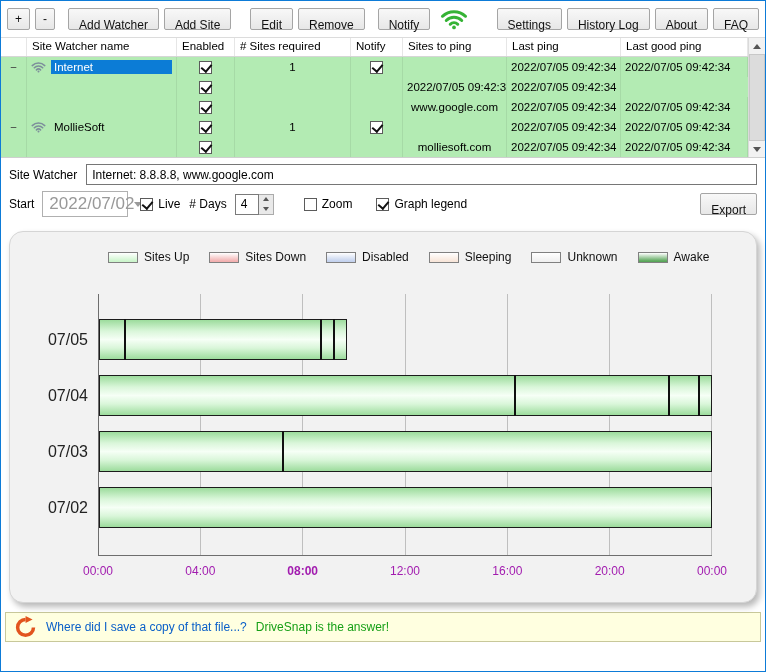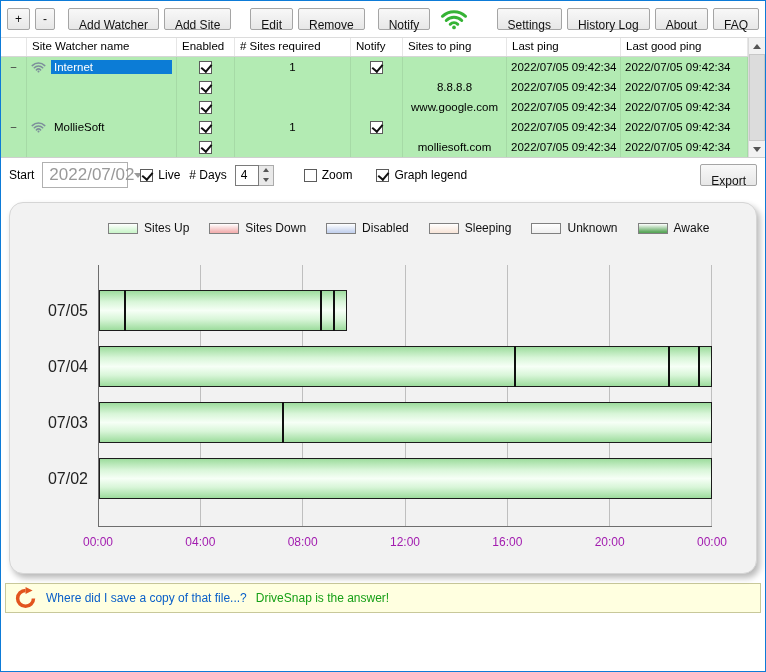--- a/index.html
+++ b/index.html
@@ -156,21 +156,20 @@
             <div class="tc" data-name="last-good-ping-cell">2022/07/05 09:42:34</div>
           </div>
           <div class="trow" data-name="table-row">
             <div class="tc c-exp" data-name="row-expander"></div>
             <div class="tc c-name" data-name="watcher-name-cell"></div>
             <div class="tc c-center" data-name="enabled-cell">
               <span class="cb checked" data-name="checkbox"></span>
             </div>
             <div class="tc c-center" data-name="sites-required-cell"></div>
             <div class="tc c-center" data-name="notify-cell"></div>
-            <div class="tc c-center" data-name="site-to-ping-cell">8.8.8.8</div>
             <div class="tc" data-name="last-ping-cell">2022/07/05 09:42:34</div>
             <div class="tc" data-name="last-good-ping-cell">2022/07/05 09:42:34</div>
           </div>
           <div class="trow" data-name="table-row">
             <div class="tc c-exp" data-name="row-expander"></div>
             <div class="tc c-name" data-name="watcher-name-cell"></div>
             <div class="tc c-center" data-name="enabled-cell">
               <span class="cb checked" data-name="checkbox"></span>
             </div>
             <div class="tc c-center" data-name="sites-required-cell"></div>
@@ -221,20 +220,24 @@
       <div class="sb-btn" data-name="scroll-up-button">
           <span class="tri-up" data-name="scroll-up-icon"></span>
         </div>
       <div class="sb-thumb" data-name="scrollbar-thumb"></div>
       <div class="sb-btn" data-name="scroll-down-button">
           <span class="tri-down" data-name="scroll-down-icon"></span>
         </div>
     </div>
   </div>
 
+  <div class="sw-row" data-name="site-watcher-row">
+    <span class="lbl" data-name="site-watcher-label">Site Watcher</span>
+    <input class="sw-input" data-name="site-watcher-input" value="Internet: 8.8.8.8, www.google.com" style="">
+  </div>
 
   <div class="ctl-row" data-name="graph-controls-row">
     <span class="lbl" data-name="start-label">Start</span>
     <div class="combo" data-name="start-date-combobox">
       <span data-name="start-date-value">2022/07/02</span>
       <span class="combo-arrow" data-name="chevron-down-icon"></span>
     </div>
     <span class="cb chk checked" data-name="live-checkbox"></span>
     <span class="lbl chk-lbl" data-name="live-label">Live</span>
     <span class="lbl days-lbl" data-name="days-label"># Days</span>
@@ -297,21 +300,21 @@
         <div class="bar" data-name="timeline-bar" style="top: 81px; left: 0%; width: 100%;"></div>
         <div class="mark" data-name="event-mark" style="top: 81px; left: calc(67.9167% - 1px);"></div>
         <div class="mark" data-name="event-mark" style="top: 81px; left: calc(92.9167% - 1px);"></div>
         <div class="mark" data-name="event-mark" style="top: 81px; left: calc(97.9167% - 1px);"></div>
         <div class="bar" data-name="timeline-bar" style="top: 137px; left: 0%; width: 100%;"></div>
         <div class="mark" data-name="event-mark" style="top: 137px; left: calc(30% - 1px);"></div>
         <div class="bar" data-name="timeline-bar" style="top: 193px; left: 0%; width: 100%;"></div>
       </div>
   <div class="xlab" data-name="x-axis-label" style="left: 88px;">00:00</div>
       <div class="xlab" data-name="x-axis-label" style="left: 190.333px;">04:00</div>
-      <div class="xlab" data-name="x-axis-label" style="left: 292.667px;">08:00</div>
+      <div class="xlab" data-name="x-axis-label" style="left: 292.667px; font-weight: bold;">08:00</div>
       <div class="xlab" data-name="x-axis-label" style="left: 395px;">12:00</div>
       <div class="xlab" data-name="x-axis-label" style="left: 497.333px;">16:00</div>
       <div class="xlab" data-name="x-axis-label" style="left: 599.667px;">20:00</div>
       <div class="xlab" data-name="x-axis-label" style="left: 702px;">00:00</div>
       <div class="ylab" data-name="y-axis-label" style="top: 87px;">07/05</div>
       <div class="ylab" data-name="y-axis-label" style="top: 143px;">07/04</div>
       <div class="ylab" data-name="y-axis-label" style="top: 199px;">07/03</div>
       <div class="ylab" data-name="y-axis-label" style="top: 255px;">07/02</div>
     </div>
 

